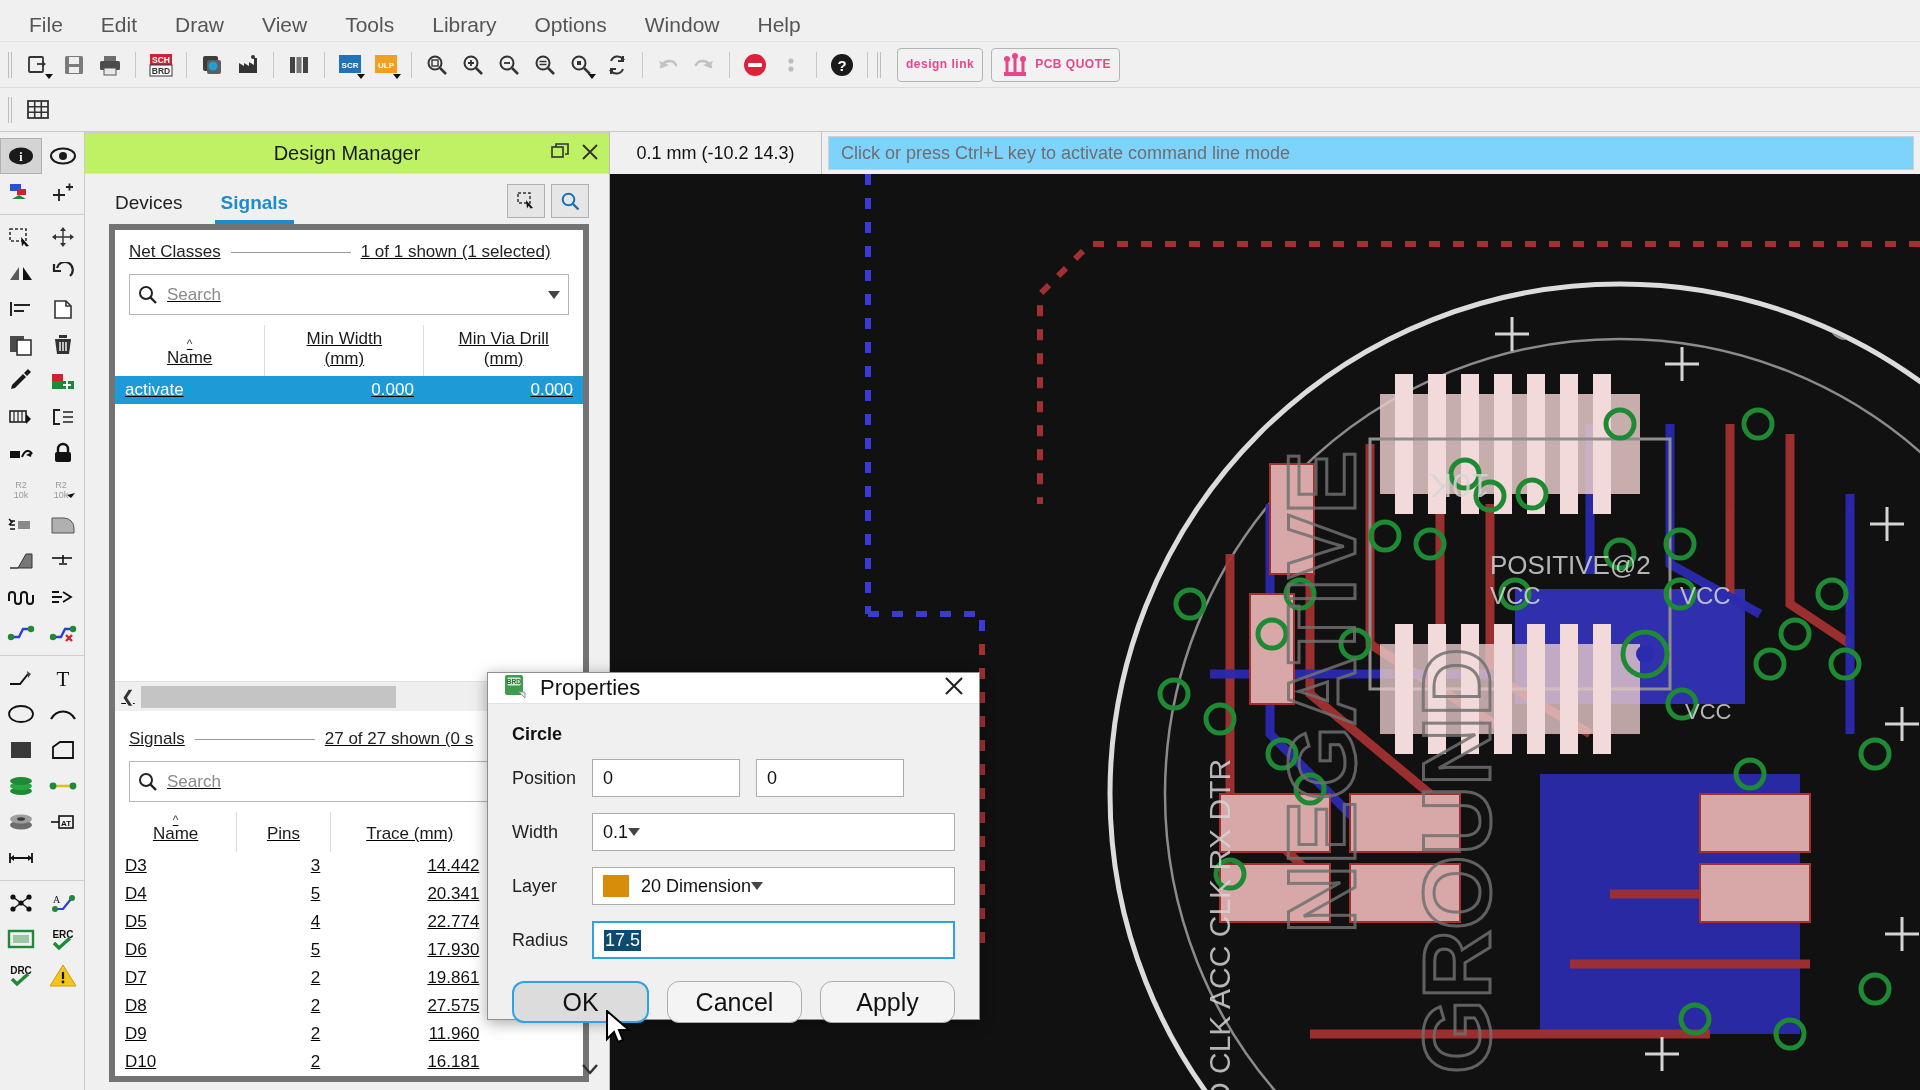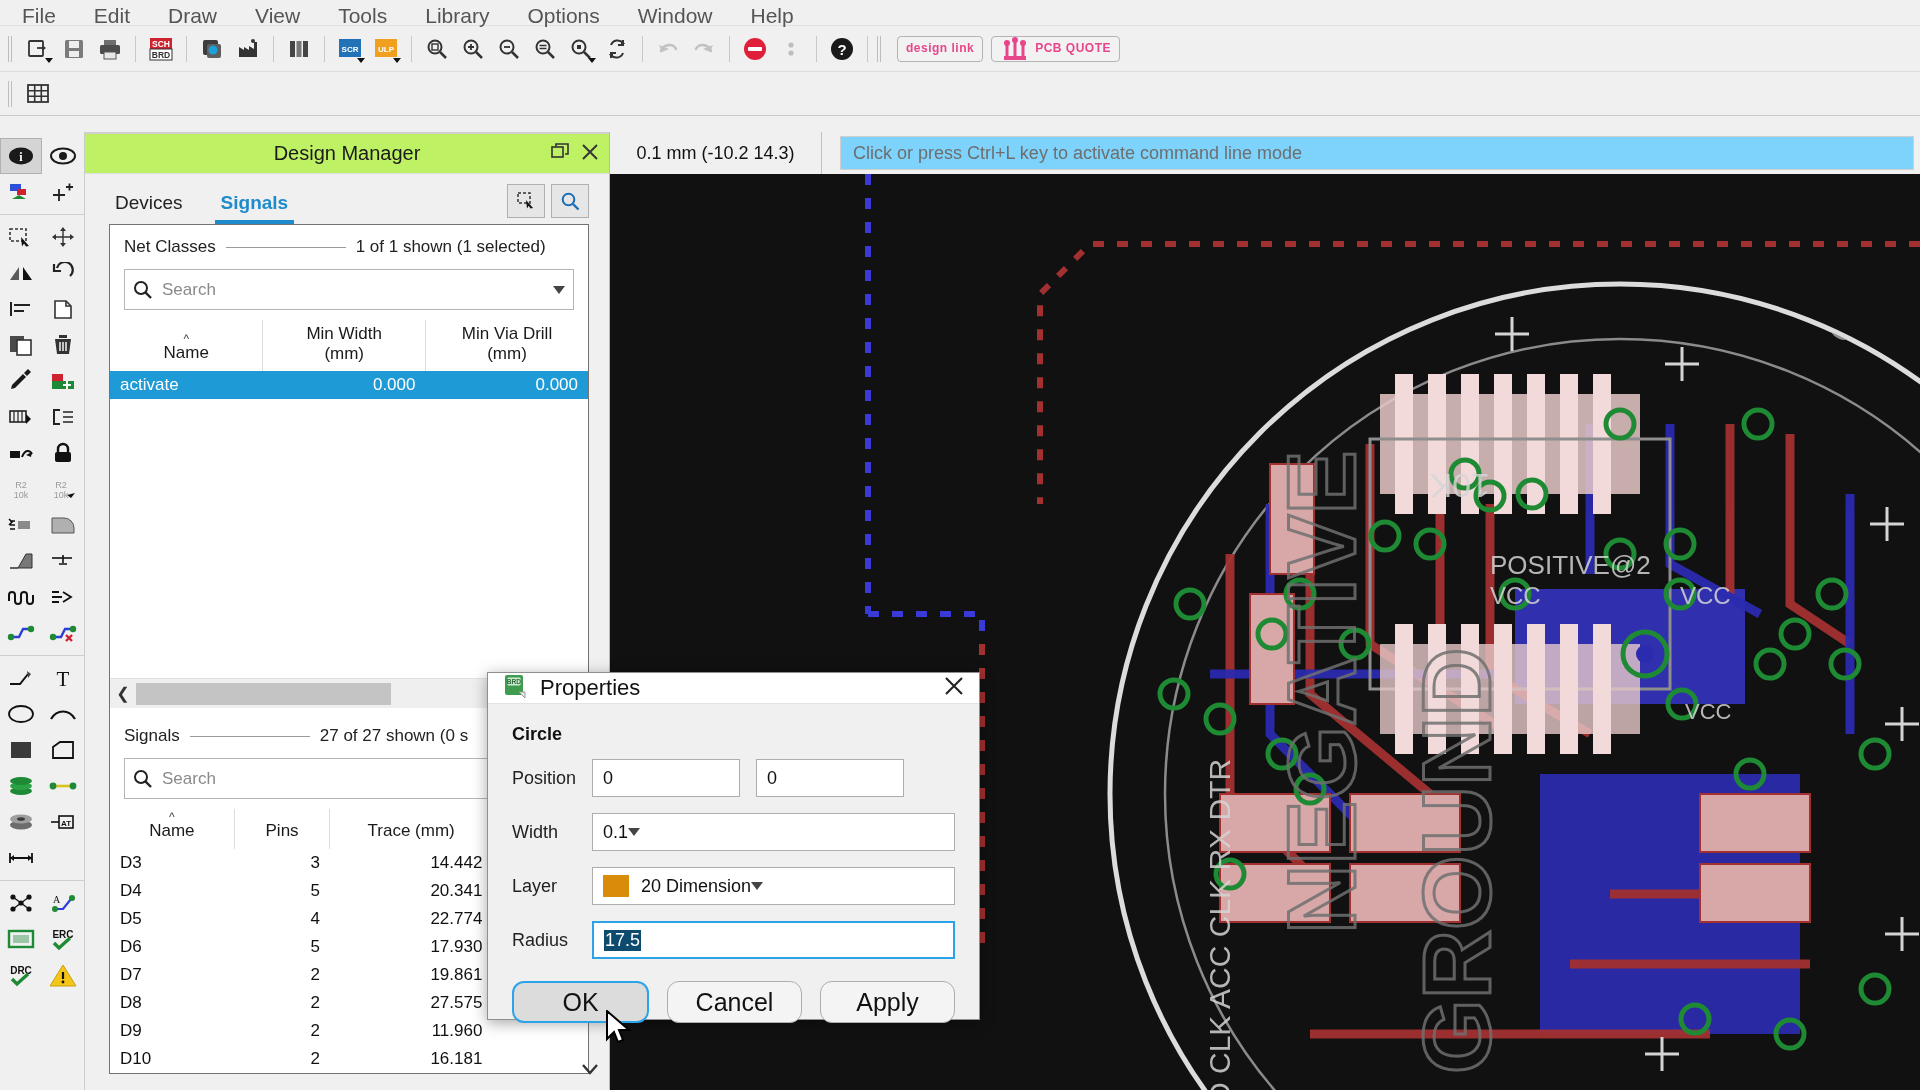--- a/index.html
+++ b/index.html
@@ -8,22 +8,22 @@
     width:1920px; height:1090px;
     font-family:"Liberation Sans", sans-serif;
     background:#f0f0f0;
     overflow:hidden;
     position:relative;
     -webkit-font-smoothing:antialiased;
   }
 
   
   .menubar{
-    height:26px; background:#f0f0f0; display:flex; align-items:flex-start;
-    padding-left:3px; border-bottom:1px solid #e2e2e2;
+    height:42px; background:#f0f0f0; display:flex; align-items:flex-end;
+    padding-left:10px; border-bottom:1px solid #e2e2e2;
   }
   .menubar .mi{
     font-size:21px; color:#555; padding:4px 19px; cursor:default; white-space:nowrap;
   }
 
   
   .toolbar{
     height:46px; background:#f0f0f0; display:flex; align-items:center;
     border-bottom:1px solid #dcdcdc; padding-left:6px;
   }
@@ -35,21 +35,21 @@
   .tb-btn{
     width:36px; height:34px; display:flex; align-items:center; justify-content:center;
     position:relative; cursor:default; border-radius:2px;
   }
   .tb-btn svg{ display:block; }
   .tb-caret{
     position:absolute; right:3px; bottom:3px; width:0;height:0;
     border-left:4px solid transparent;border-right:4px solid transparent;border-top:5px solid #111;
   }
   .big-btn{
-    height:26px; min-width:86px; border:1px solid #b4b4b4; background:#f2f2f2;
+    height:34px; min-width:86px; border:1px solid #b4b4b4; background:#f2f2f2;
     border-radius:4px; display:flex; align-items:center; justify-content:center; gap:5px;
     margin-left:8px; padding:0 8px; cursor:default;
   }
   .big-btn .txt{ font-size:12px; color:#e8468a; font-weight:bold; line-height:1.02; letter-spacing:.5px;}
 
   
   .toolbar2{
     height:44px; background:#f0f0f0; display:flex; align-items:center;
     border-bottom:1px solid #c9c9c9; padding-left:6px;
   }
@@ -85,22 +85,22 @@
   .dm-title .btns{ position:absolute; right:10px; top:50%; transform:translateY(-50%); display:flex; gap:12px;}
   .tabs{
     display:flex; padding-left:24px; background:#f0f0f0; height:50px; align-items:flex-end;
   }
   .tab{ font-size:19px; padding:0 6px 10px; margin-right:26px; color:#222; cursor:default; position:relative;}
   .tab.active{ color:#1e8bcd; font-weight:bold; }
   .tab.active:after{
     content:""; position:absolute; left:0; right:0; bottom:0; height:4px; background:#1e8bcd;
   }
   .dm-inner{
-    margin:0 20px 16px 24px; background:#fff; border:1px solid #737373;
-    flex:1; display:flex; flex-direction:column; overflow:hidden;
+    margin:0 20px 8px 24px; background:#fff; border:6px solid #737373;
+    flex:1; display:flex; flex-direction:column; overflow:hidden;text-decoration:underline;
   }
   .sec-head{
     display:flex; align-items:center; gap:10px; padding:12px 14px 6px 14px; font-size:17px; color:#222;
   }
   .sec-head .rule{ flex:0 0 auto; width:120px; height:1px; background:#9a9a9a; }
   .sec-head .cnt{ font-size:17px; color:#222; white-space:nowrap; }
   .searchbox{
     margin:6px 14px 0 14px; height:41px; border:1px solid #b5b5b5; background:#fff;
     display:flex; align-items:center; padding:0 8px; gap:10px;
   }
@@ -118,21 +118,21 @@
   .hscroll{
     height:30px; background:#efefef; display:flex; align-items:center; margin-top:auto;
     border-top:1px solid #e0e0e0;
   }
   .hscroll .arr{ width:26px; text-align:center; font-size:16px; color:#333; }
   .hscroll .thumb{ flex:0 0 auto; width:255px; height:22px; background:#c4c4c4; }
   .vscroll-btm{ position:absolute; right:8px; bottom:6px; }
 
   
   .canvas-wrap{ flex:1; position:relative; display:flex; flex-direction:column; }
-  .statusbar{ height:42px; display:flex; align-items:stretch; background:#f0f0f0;gap:12px; }
+  .statusbar{ height:42px; display:flex; align-items:stretch; background:#f0f0f0; }
   .coord{
     width:212px; display:flex; align-items:center; justify-content:center;
     font-size:18px; color:#111; border-right:1px solid #c0c0c0;
   }
   .cmdline{
     flex:1; margin:4px 6px; background:#7dd3fc; border:1px solid #cfcfcf;
     display:flex; align-items:center; padding-left:12px; font-size:18px; color:#6e6e6e;
   }
   .canvas{ flex:1; background:#111111; position:relative; overflow:hidden; }
 

